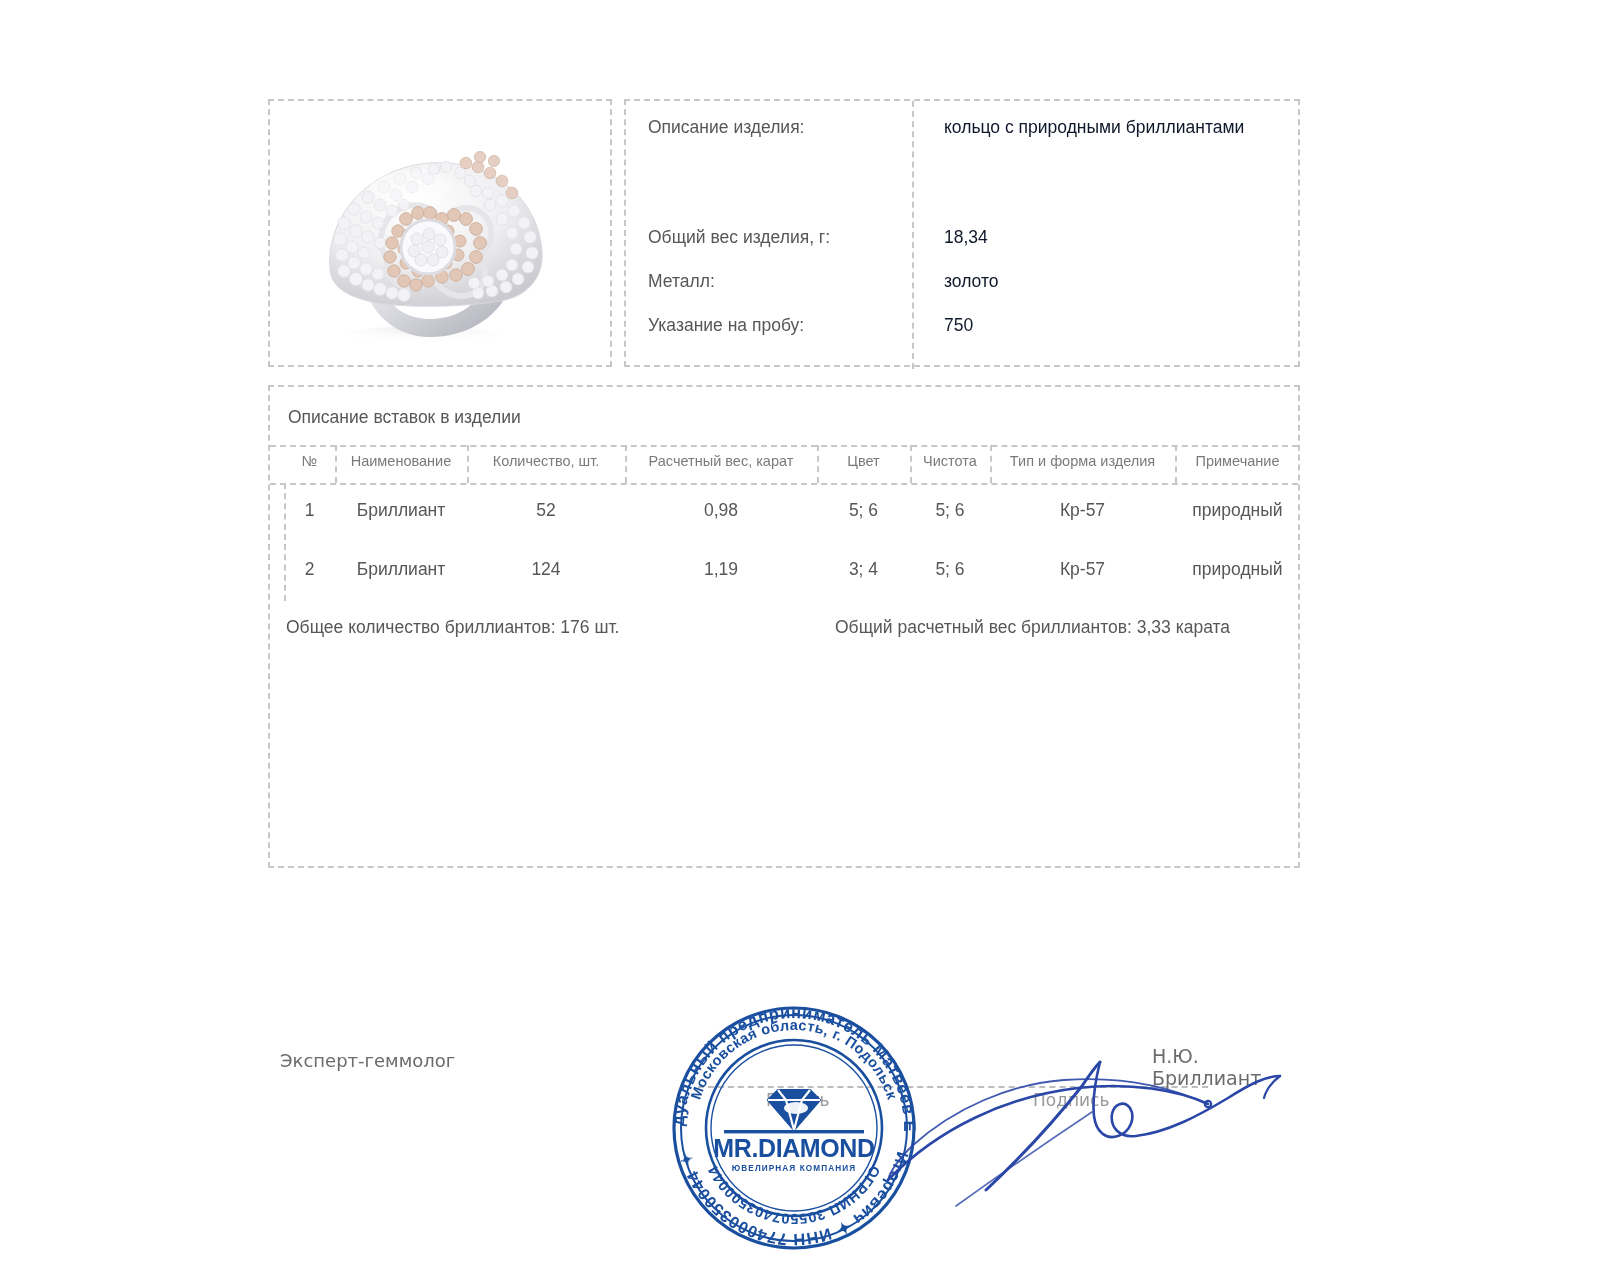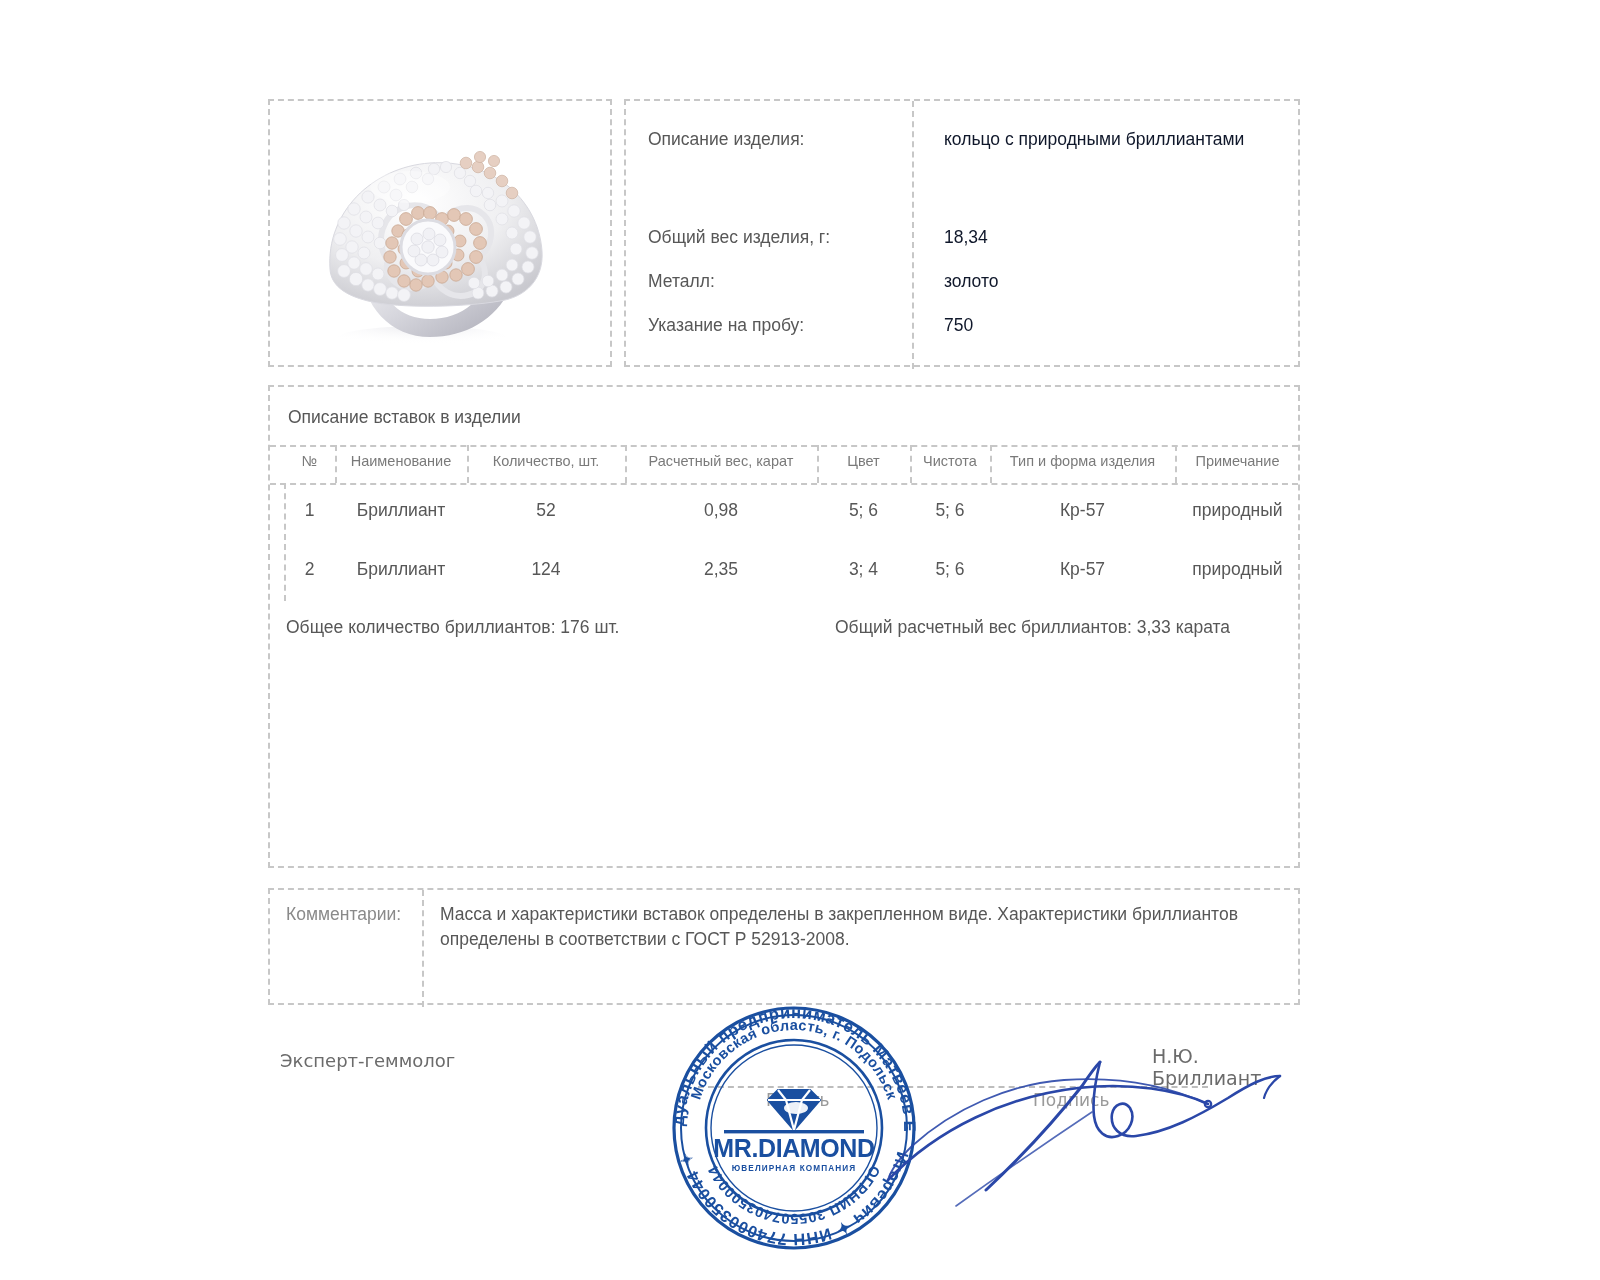--- a/index.html
+++ b/index.html
@@ -108,21 +108,21 @@
     font-size: 17.5px;
     color: #575757;
   }
   .spec-value {
     position: absolute;
     left: 302px;
     font-size: 17.5px;
     color: #0f172a;
     margin-left: 16px;
   }
-  .r1 { top: 28px; }
+  .r1 { top: 16px; }
   .r2 { top: 126px; }
   .r3 { top: 170px; }
   .r4 { top: 214px; }
 
   
   .table-box {
     position: absolute;
     left: 268px;
     top: 385px;
     width: 1032px;
@@ -520,35 +520,30 @@
     <div class="cell row1" style="left:197px; width:158px">52</div>
     <div class="cell row1" style="left:355px; width:192px">0,98</div>
     <div class="cell row1" style="left:547px; width:93px">5; 6</div>
     <div class="cell row1" style="left:640px; width:80px">5; 6</div>
     <div class="cell row1" style="left:720px; width:185px">Кр-57</div>
     <div class="cell row1" style="left:905px; width:125px">природный</div>
 
     <div class="cell row2" style="left:14px;  width:51px">2</div>
     <div class="cell row2" style="left:65px;  width:132px">Бриллиант</div>
     <div class="cell row2" style="left:197px; width:158px">124</div>
-    <div class="cell row2" style="left:355px; width:192px">2,35</div>
+    <div class="cell row2" style="left:355px; width:192px">1,19</div>
     <div class="cell row2" style="left:547px; width:93px">3; 4</div>
     <div class="cell row2" style="left:640px; width:80px">5; 6</div>
     <div class="cell row2" style="left:720px; width:185px">Кр-57</div>
     <div class="cell row2" style="left:905px; width:125px">природный</div>
 
     <div class="totals-left">Общее количество бриллиантов: 176 шт.</div>
     <div class="totals-right">Общий расчетный вес бриллиантов: 3,33 карата</div>
   </div>
 
-  <div class="comments-box">
-    <div class="comments-divider"></div>
-    <div class="comments-label">Комментарии:</div>
-    <div class="comments-text">Масса и характеристики вставок определены в закрепленном виде. Характеристики бриллиантов определены в соответствии с ГОСТ Р 52913-2008.</div>
-  </div>
 
   <div class="footer">
     <div class="expert-title">Эксперт-геммолог</div>
 
     <div class="stamp-line"></div>
     <div class="stamp-label">Печать</div>
 
     <div class="sign-line"></div>
     <div class="sign-label">Подпись</div>
 

